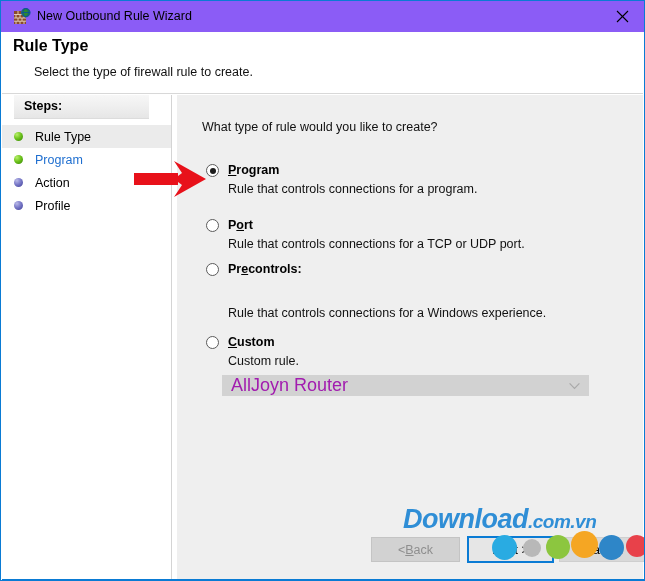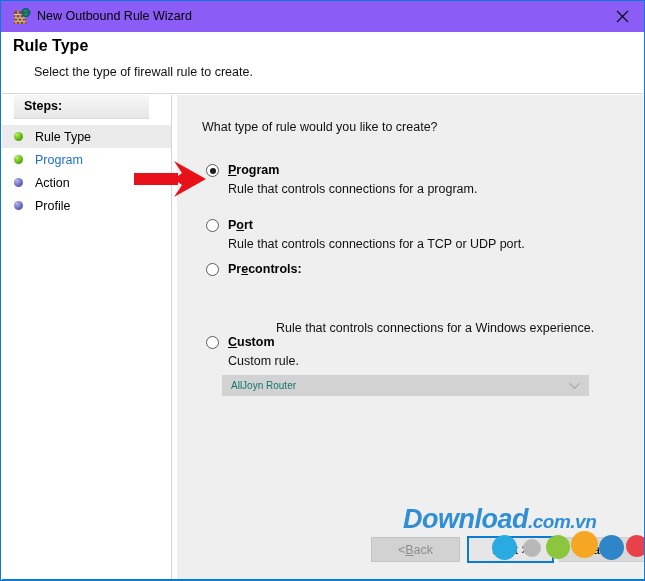--- a/index.html
+++ b/index.html
@@ -147,21 +147,21 @@
   
   #predef-combo {
     position: absolute; left: 45px; top: 280px;
     width: 367px; height: 21px;
     background: #d2d2d2;
     border: 1px solid #d2d2d2;
     display: flex; align-items: center;
     cursor: default;
   }
   #predef-combo-value {
-    font-size: 10px; color: #0f766e;
+    font-size: 18px; color: #a21caf;
     margin-left: 8px;
     white-space: nowrap;
   }
   #predef-combo-arrow {
     position: absolute; right: 8px; top: 50%;
     transform: translateY(-50%);
     width: 11px; height: 7px;
   }
 
   
@@ -311,21 +311,21 @@
         <span class="opt-label"><span>P</span><span class="ak">o</span><span>rt</span></span>
       </div>
       <div class="opt-desc" style="top:19px;">Rule that controls connections for a TCP or UDP port.</div>
     </div>
 
     <div class="option" style="top:167px;">
       <div class="opt-row">
         <span class="radio"></span>
         <span class="opt-label"><span>Pr</span><span class="ak">e</span><span>controls:</span></span>
       </div>
-      <div class="opt-desc" style="top:59px;margin-left:48px;">Rule that controls connections for a Windows experience.</div>
+      <div class="opt-desc" style="top:44px;">Rule that controls connections for a Windows experience.</div>
     </div>
 
     <div id="predef-combo">
       <span id="predef-combo-value">AllJoyn Router</span>
       <svg id="predef-combo-arrow" viewBox="0 0 11 7">
         <path d="M0.6 0.8 L5.5 5.8 L10.4 0.8" stroke="#a8a8a8" stroke-width="1.2" fill="none"></path>
       </svg>
     </div>
 
     <div class="option" style="top:240px;">

